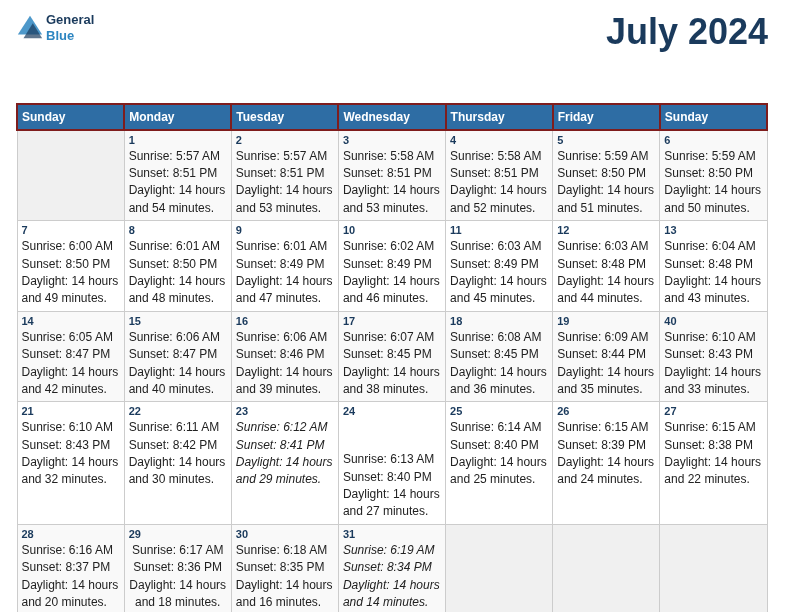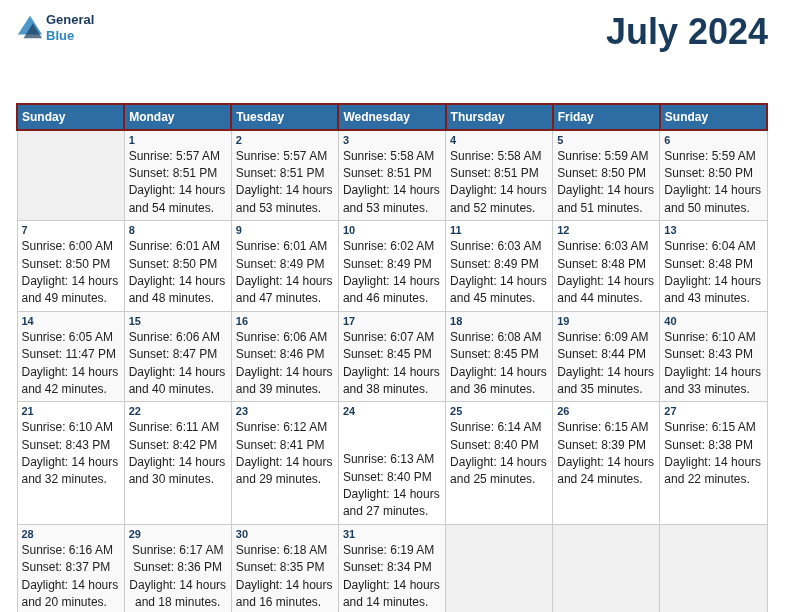--- a/index.html
+++ b/index.html
@@ -228,21 +228,21 @@
             <div class="day-info" style="white-space: pre-line;">Sunrise: 6:04 AM
 Sunset: 8:48 PM
 Daylight: 14 hours
 and 43 minutes.</div>
           </td>
         </tr>
         <tr>
           <td>
             <span class="day-num">14</span>
             <div class="day-info" style="white-space: pre-line;">Sunrise: 6:05 AM
-Sunset: 11:47 PM
+Sunset: 8:47 PM
 Daylight: 14 hours
 and 42 minutes.</div>
           </td>
           <td>
             <span class="day-num">15</span>
             <div class="day-info" style="white-space: pre-line;">Sunrise: 6:06 AM
 Sunset: 8:47 PM
 Daylight: 14 hours
 and 40 minutes.</div>
           </td>
@@ -292,21 +292,21 @@
           </td>
           <td>
             <span class="day-num">22</span>
             <div class="day-info" style="white-space: pre-line;">Sunrise: 6:11 AM
 Sunset: 8:42 PM
 Daylight: 14 hours
 and 30 minutes.</div>
           </td>
           <td>
             <span class="day-num">23</span>
-            <div class="day-info" style="white-space: pre-line;">Sunrise: 6:12 AM
+            <div class="day-info" style="white-space: pre-line; font-style: italic;">Sunrise: 6:12 AM
 Sunset: 8:41 PM
 Daylight: 14 hours
 and 29 minutes.</div>
           </td>
           <td>
             <span class="day-num">24</span>
             <div class="day-info" style="white-space: pre-line; margin-top: 34px;">Sunrise: 6:13 AM
 Sunset: 8:40 PM
 Daylight: 14 hours
 and 27 minutes.</div>
@@ -350,21 +350,21 @@
           </td>
           <td>
             <span class="day-num">30</span>
             <div class="day-info" style="white-space: pre-line;">Sunrise: 6:18 AM
 Sunset: 8:35 PM
 Daylight: 14 hours
 and 16 minutes.</div>
           </td>
           <td>
             <span class="day-num">31</span>
-            <div class="day-info" style="white-space: pre-line;">Sunrise: 6:19 AM
+            <div class="day-info" style="white-space: pre-line; font-style: italic;">Sunrise: 6:19 AM
 Sunset: 8:34 PM
 Daylight: 14 hours
 and 14 minutes.</div>
           </td>
           <td class="empty-cell"></td>
           <td class="empty-cell"></td>
           <td class="empty-cell"></td>
         </tr>
       </tbody>
   </table>

